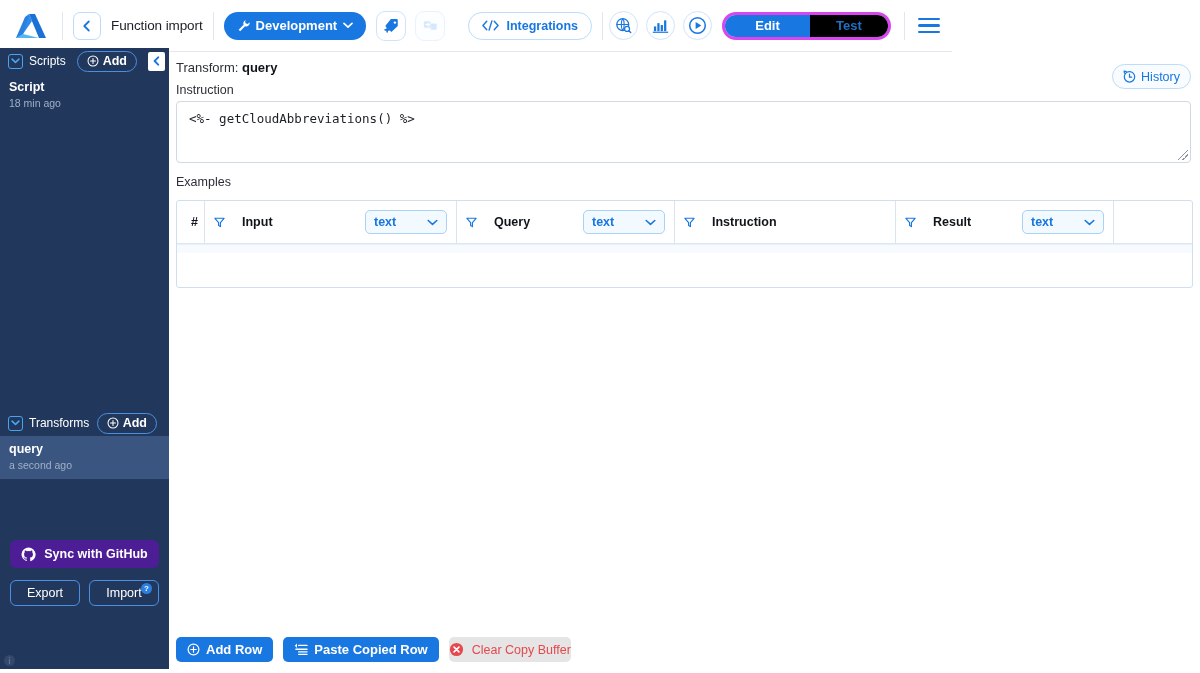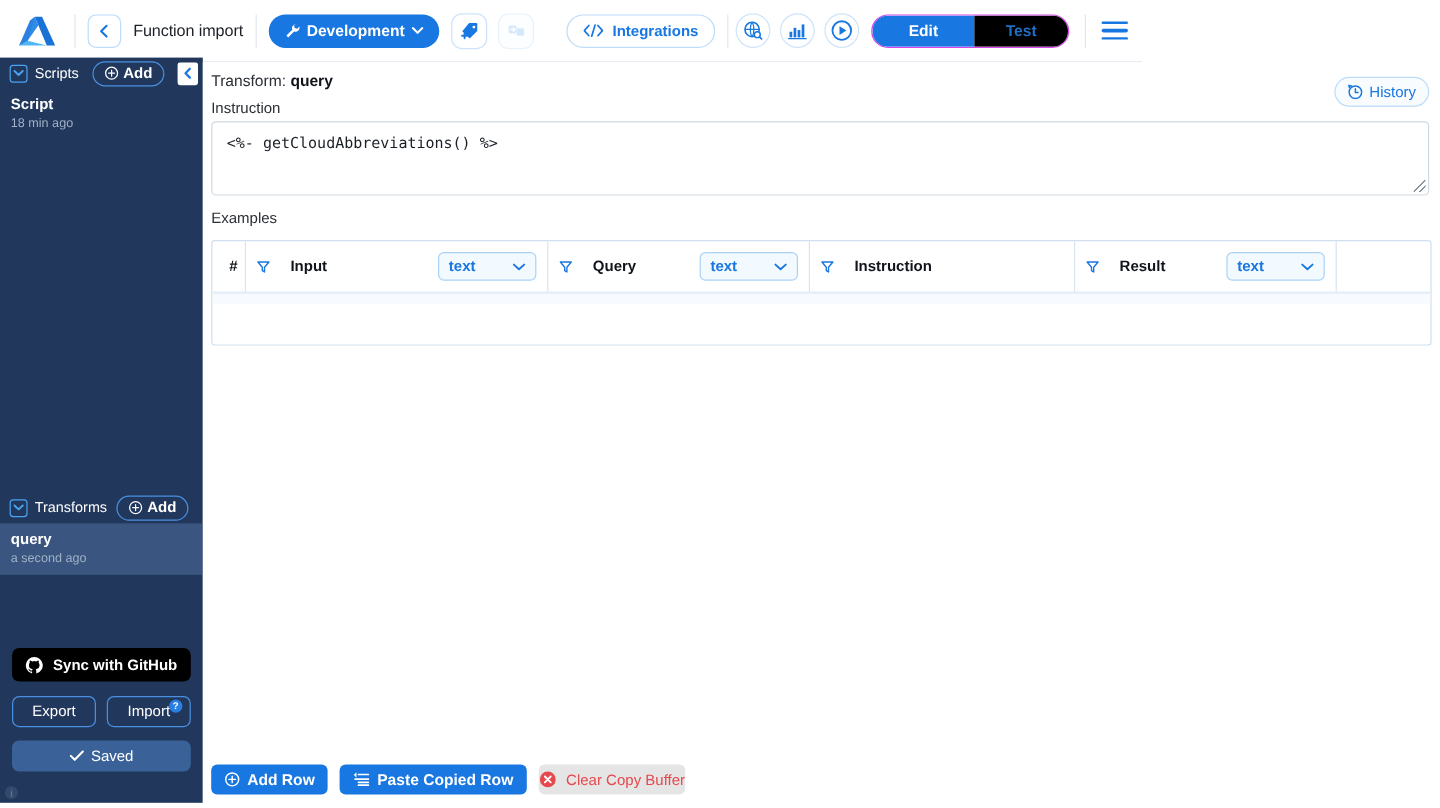--- a/index.html
+++ b/index.html
@@ -59,21 +59,21 @@
 
   .outline-pill {
     border: 1px solid #bcdcfa; background: #fff;
     border-radius: 16px; height: 28px;
     display: flex; align-items: center; gap: 7px;
     padding: 0 13px; font-size: 12.5px; font-weight: bold;
     color: #1877e0; cursor: pointer; flex: none; white-space: nowrap;
   }
   .seg {
     display: flex; border-radius: 16px; overflow: hidden;
-    border: 1px solid #d946ef; height: 28px; flex: none;
+    border: 3px solid #d946ef; height: 28px; flex: none;
   }
   .seg div {
     display: flex; align-items: center; justify-content: center;
     font-size: 13px; font-weight: bold; cursor: pointer;
   }
   .seg .on { background: #1877e0; color: #fff; width: 85px; }
   .seg .off { background: #000000; color: #1f6fc4; width: 78px; }
   .hamburger { display:flex; flex-direction:column; gap:4px; cursor:pointer; flex:none; }
   .hamburger i { display:block; width:22px; height:2.6px; background:#1877e0; border-radius:2px; }
 
@@ -106,21 +106,21 @@
     margin-left: 5px; cursor: pointer; flex: none;
   }
   .sb-item { padding: 6px 9px 7px; cursor: pointer; }
   .sb-item.active { background: #3a5680; }
   .sb-item-name { font-size: 12.5px; color: #ffffff; font-weight: bold; line-height: 15px; }
   .sb-item-time { font-size: 10.5px; color: #9fb0c6; line-height: 14px; margin-top: 1px; }
   .sb-scripts-pane { height: 336px; overflow: hidden; }
   .sb-transform-pane { height: 74px; overflow: hidden; }
 
   .gh-btn {
-    margin: 0 10px; height: 28px; background: #000000;
+    margin: 0 10px; height: 28px; background: #4c1d95;
     border-radius: 6px; display: flex; align-items: center;
     justify-content: center; gap: 8px; color: #fff;
     font-size: 12.5px; font-weight: bold; cursor: pointer;
   }
   .ei-row { display: flex; gap: 9px; margin: 12px 10px 0; }
   .ei-btn {
     flex: 1; height: 26px; border: 1px solid #4a90e2; border-radius: 6px;
     display: flex; align-items: center; justify-content: center;
     font-size: 12.5px; color: #ffffff; cursor: pointer; position: relative;
   }
@@ -410,28 +410,20 @@
     <div class="ei-row">
       <div class="ei-btn">
         <span>Export</span>
       </div>
       <div class="ei-btn">
         <span>Import</span>
         <span class="qmark">?</span>
       </div>
     </div>
 
-    <div class="saved-btn">
-      <span>
-        <svg width="12" height="10" viewBox="0 0 13 11">
-            <path d="M1 5.4 L4.6 9 L12 1.4" fill="none" stroke="#fff" stroke-width="1.9" stroke-linecap="round" stroke-linejoin="round"></path>
-          </svg>
-      </span>
-      <span>Saved</span>
-    </div>
   </div>
 
   <div class="info-dot">i</div>
 </div>
 
 <div id="main">
 
   <div class="xform-title">
     <span>Transform:</span>
     <b>query</b>

